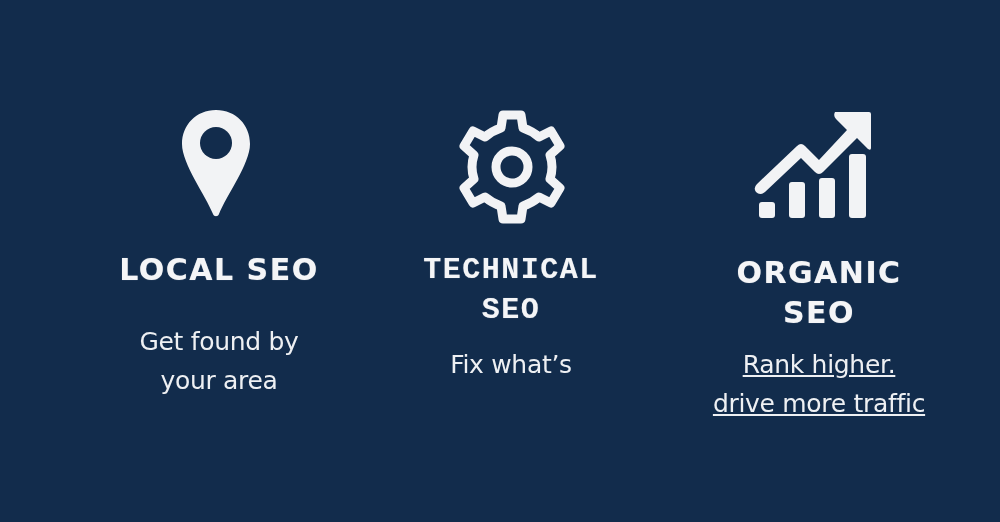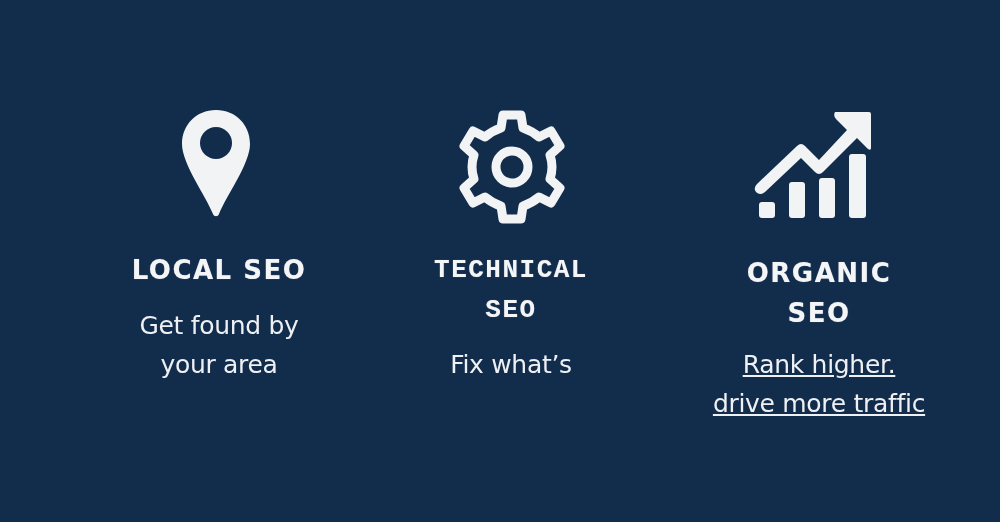--- a/index.html
+++ b/index.html
@@ -13,21 +13,21 @@
     .col {
       position: absolute; top: 0; width: 300px;
       display: flex; flex-direction: column; align-items: center;
       text-align: center;
     }
     .col.c1 { left: 69px; }
     .col.c2 { left: 361px; }
     .col.c3 { left: 669px; }
     .icon { position: absolute; }
     .heading {
-      font-weight: bold; font-size: 26px; letter-spacing: 1.5px;
+      font-weight: bold; font-size: 30px; letter-spacing: 1.5px;
       line-height: 40px; color: #f4f5f7;
       text-shadow: 0 0 1px rgba(255,255,255,0.4);
     }
     .heading span { display: block; }
     .tagline {
       font-size: 25px; line-height: 39px; color: #eef0f3;
       letter-spacing: -0.3px;
     }
     .tagline span { display: block; }
   </style>
@@ -37,21 +37,21 @@
 <div class="banner">
 
   <div class="col c1">
     <svg class="icon" style="left:111px; top:108px;" width="72" height="112" viewBox="0 0 72 112">
       <path d="M36 2 C16 2 2 17 2 36 C2 56 26 88 33 106 C34 109 38 109 39 106 C46 88 70 56 70 36 C70 17 56 2 36 2 Z" fill="#f2f3f5"></path>
       <circle cx="36" cy="35" r="16" fill="#122c4c"></circle>
     </svg>
     <div class="heading" style="position:absolute; top:250px; width:300px;">
       <span>LOCAL SEO</span>
     </div>
-    <div class="tagline" style="position:absolute; top:306px; width:300px;text-align:center;">
+    <div class="tagline" style="position:absolute; top:322px; width:300px;text-align:center;">
       <span>Get found by</span>
       <span>your area</span>
     </div>
   </div>
 
   <div class="col c2">
     <svg class="icon" style="left:90px; top:106px;" width="122" height="122" viewBox="0 0 122 122">
       <g transform="translate(61 61)" fill="none" stroke="#f2f3f5" stroke-width="9" stroke-linejoin="round">
         <path d="M-9,-52 L9,-52 L11,-39 Q20,-36 27,-30 L39,-36 L48,-21 L38,-12 Q40,-6 40,0 Q40,6 38,12 L48,21 L39,36 L27,30 Q20,36 11,39 L9,52 L-9,52 L-11,39 Q-20,36 -27,30 L-39,36 L-48,21 L-38,12 Q-40,6 -40,0 Q-40,-6 -38,-12 L-48,-21 L-39,-36 L-27,-30 Q-20,-36 -11,-39 Z"></path>
         <circle cx="0" cy="0" r="16"></circle>

